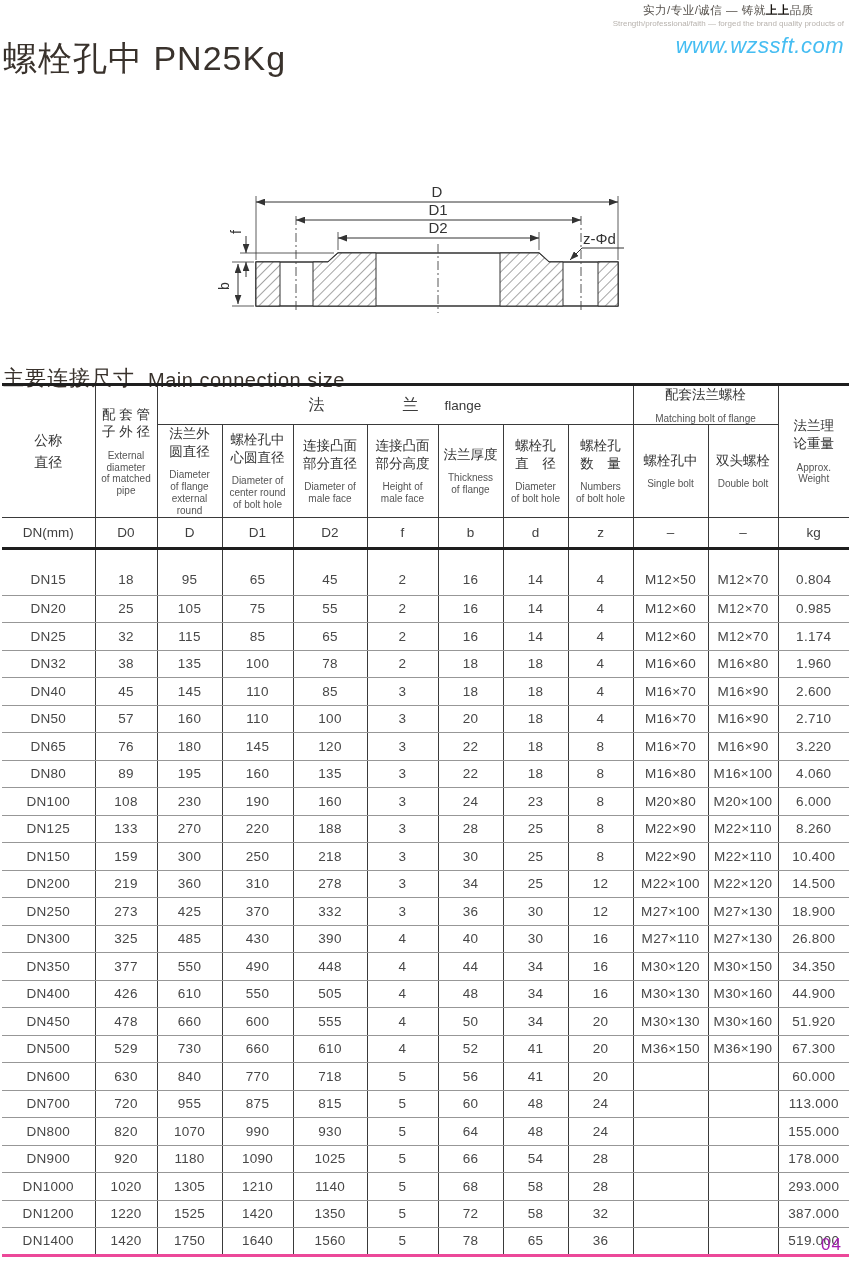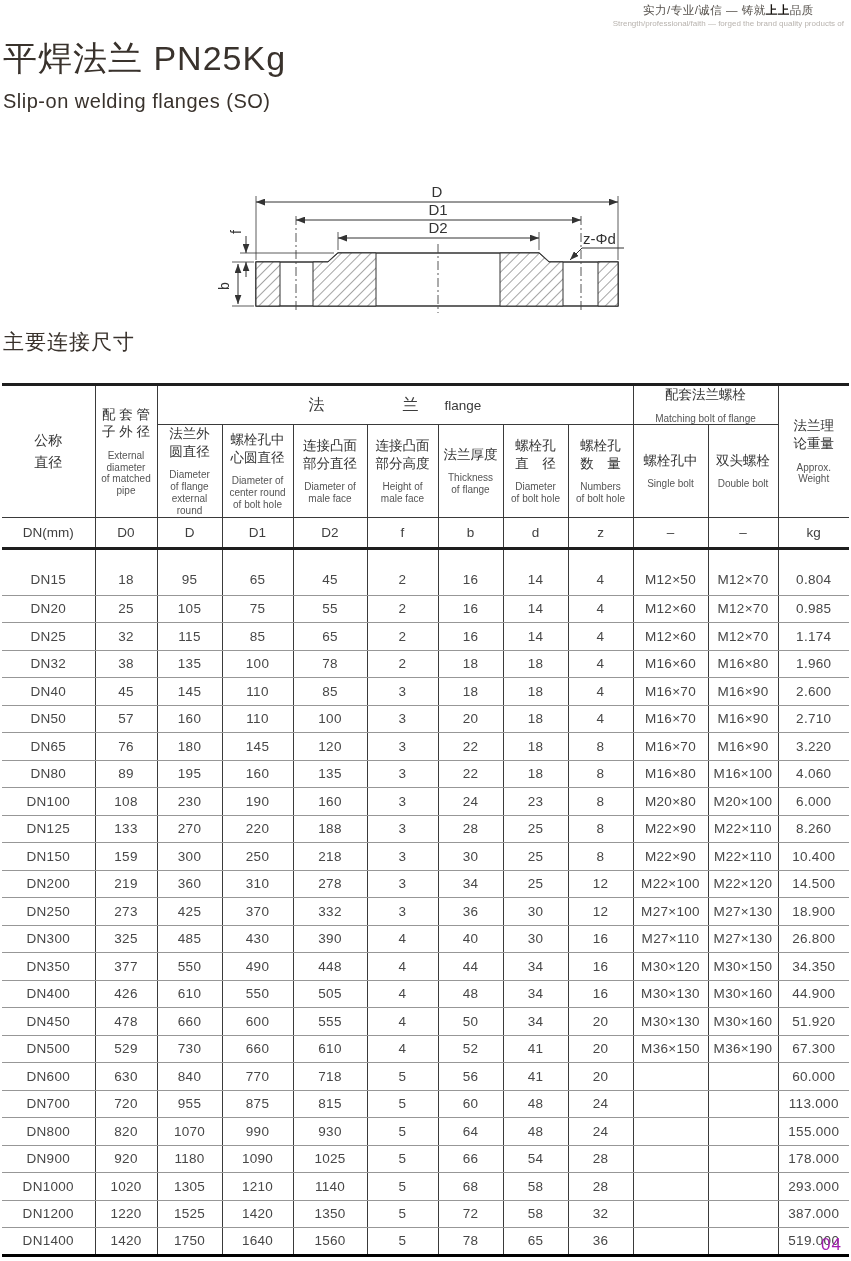--- a/index.html
+++ b/index.html
@@ -15,21 +15,21 @@
   .tag-en { font-size:8px; color:#b8b3ae; margin-top:1px; }
   .website { font-size:22px; font-style:italic; color:#45bdf2; margin-top:5px; letter-spacing:.5px; }
   
   .title-block { position:absolute; left:3px; top:36px; color:#39322c; }
   .title-cn { font-size:34px; font-weight:normal; letter-spacing:1px; }
   .title-en { font-size:20px; margin-top:8px; letter-spacing:.5px; }
   
   .diagram { position:absolute; left:196px; top:180px; width:470px; height:150px; }
   .diagram text { font-family:"Liberation Sans","DejaVu Sans",sans-serif; fill:#333; }
   
-  .section-title { position:absolute; left:3px; top:328px; display:flex; align-items:flex-end; color:#39322c; }
+  .section-title { position:absolute; left:3px; top:364px; display:flex; align-items:flex-end; color:#39322c; }
   .sec-cn { font-size:21px; letter-spacing:1px; }
   .sec-en { font-size:20px; margin-left:13px; letter-spacing:.5px; }
   
   table.spec { position:absolute; left:2px; top:383px; width:847px;
     border-collapse:collapse; table-layout:fixed;
     border-top:3px solid #1e1e1e; border-bottom:3px solid #1e1e1e; }
   .spec th, .spec td { text-align:center; vertical-align:middle; font-weight:normal; }
   .spec thead th { border:1px solid #3a3a3a; }
   .spec .row-group th { height:31px; }
   .spec .row-sub th  { height:68px; }
@@ -43,35 +43,35 @@
   .hcn-big { font-size:14px; line-height:1.6; }
   .flange-group { display:flex; justify-content:center; align-items:baseline; }
   .flange-group .g2 { margin-left:78px; }
   .flange-group .gen { margin-left:26px; font-size:13.5px; color:#3a3a3a; }
   .spec tbody td {
     border-left:1px solid #3a3a3a; border-right:1px solid #3a3a3a;
     border-top:1px solid #979797; border-bottom:1px solid #979797;
     height:27.5px; font-size:13.5px; color:#474747; letter-spacing:.3px;
   }
   .spec tbody tr:first-child td { height:47px; vertical-align:bottom; padding-bottom:8px; border-top:none; }
-  .spec tbody tr:last-child td { border-bottom:3px solid #000000;margin-top:32px; }
+  .spec tbody tr:last-child td { border-bottom:3px solid #ec4899;margin-top:32px; }
   
   .page-number { position:absolute; right:9px; bottom:6px; font-size:17px; color:#a21caf; letter-spacing:1px; }
 </style>
 </head>
 <body>
 
 <div class="brand">
   <div class="tag-cn"><span>实力/专业/诚信 — 铸就</span><span class="bold">上上</span><span>品质</span></div>
   <div class="tag-en">Strength/professional/faith — forged the brand quality products of</div>
+  <div class="website">www.wzssft.com</div>
 </div>
 
 <div class="title-block">
-  <div class="title-cn">平焊法兰 PN25Kg</div>
-  <div class="title-en">Slip-on welding flanges (SO)</div>
+  <div class="title-cn">螺栓孔中 PN25Kg</div>
 </div>
 
 <svg class="diagram" viewBox="0 0 470 150">
   <defs>
     <pattern id="hatch" width="7" height="7" patternUnits="userSpaceOnUse" patternTransform="rotate(45)">
       <rect width="7" height="7" fill="#ffffff"></rect>
       <line x1="0" y1="0" x2="0" y2="7" stroke="#5a5a5a" stroke-width="1.1"></line>
     </pattern>
     <marker id="arrE" viewBox="0 0 8 6" refX="8" refY="3" markerWidth="9" markerHeight="7" orient="auto">
       <path d="M0,0 L8,3 L0,6 Z" fill="#333"></path>
@@ -113,20 +113,21 @@
   <text x="241" y="17" font-size="15" text-anchor="middle">D</text>
   <text x="242" y="35" font-size="15" text-anchor="middle">D1</text>
   <text x="242" y="53" font-size="15" text-anchor="middle">D2</text>
   <text x="45" y="52" font-size="14" text-anchor="middle" transform="rotate(-90 45 52)">f</text>
   <text x="33" y="106" font-size="14" text-anchor="middle" transform="rotate(-90 33 106)">b</text>
   <text x="387" y="64" font-size="15" text-anchor="start">z-Φd</text>
 </svg>
 
 <div class="section-title">
   <span class="sec-cn">主要连接尺寸</span>
+  <span class="sec-en">Main connection size</span>
 </div>
 
 <table class="spec">
   <colgroup>
     <col style="width:93px">
       <col style="width:62px">
       <col style="width:65px">
       <col style="width:71px">
     <col style="width:74px">
       <col style="width:71px">

